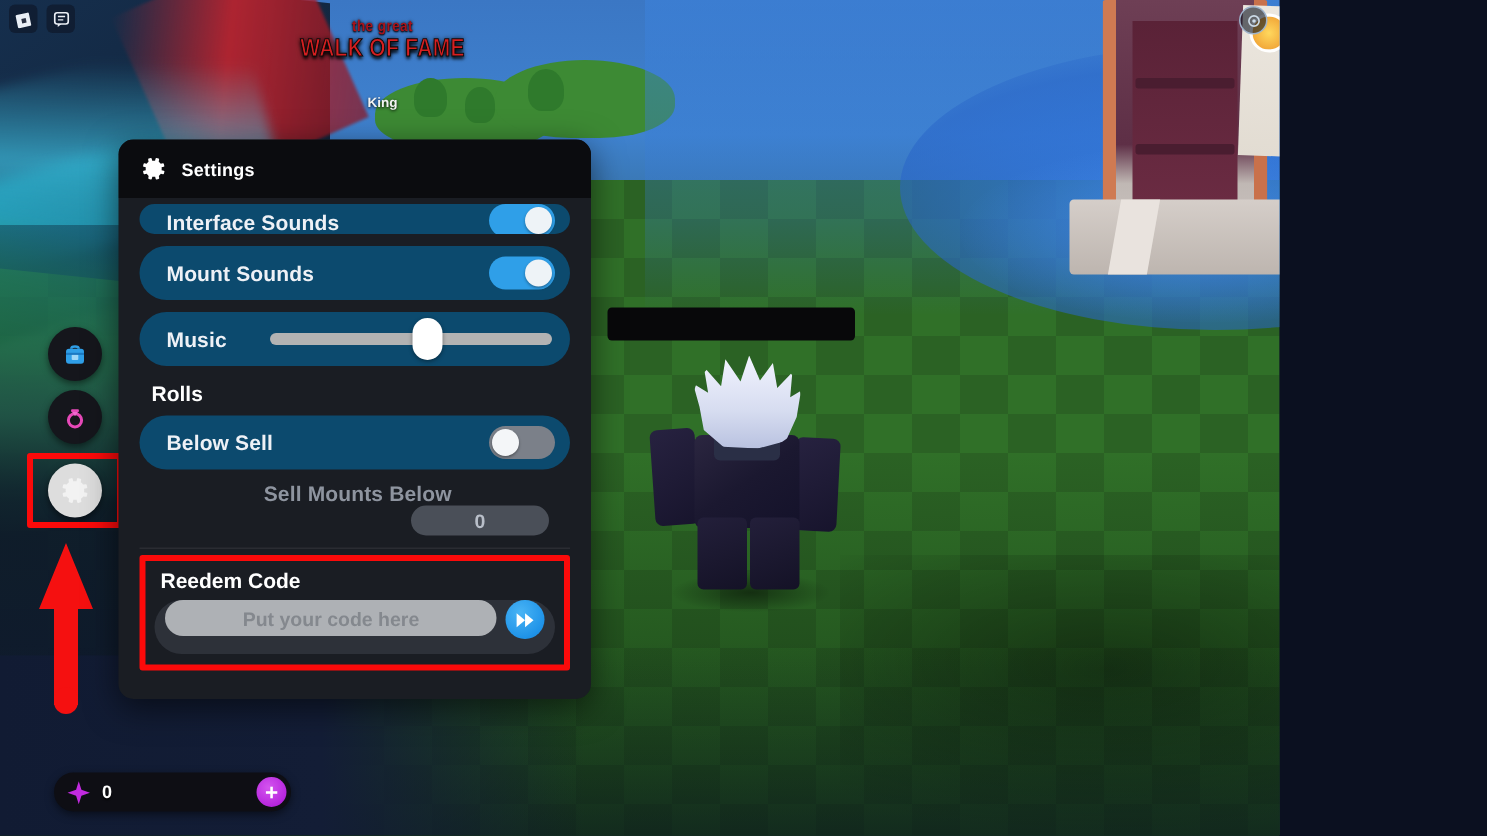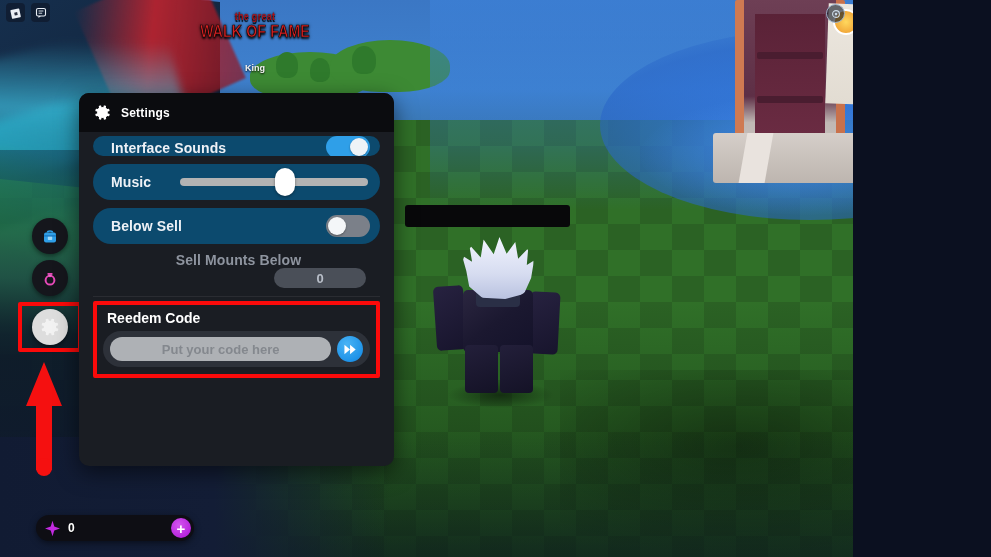--- a/index.html
+++ b/index.html
@@ -360,21 +360,21 @@
     border: 4px solid #fb0a0a;
     border-radius: 2px;
     padding: 4px 6px 7px 6px;
   }
   .redeem-label {
     color: #ffffff; font-size: 14px; font-weight: 700;
     padding: 1px 0 5px 4px;
   }
   .redeem-row {
     height: 36px; background: #2d3139; border-radius: 18px;
-    display: flex; align-items: center; padding: 0 7px 0 7px;
+    display: flex; align-items: flex-start; padding: 0 7px 0 7px;
   }
   .code-input {
     width: 224px; height: 24px; border-radius: 12px;
     background: #aeb1b5;
     border: none; outline: none;
     text-align: center;
     color: #4a4d52;
     font-family: "Liberation Sans", sans-serif;
     font-size: 13px; font-weight: 700;
   }
@@ -524,29 +524,36 @@
 
     <div class="panel-body">
 
       <div class="row clipped">
         <span class="row-label">Interface Sounds</span>
         <div class="toggle on" style="margin-bottom:-2px;">
           <div class="knob"></div>
         </div>
       </div>
 
+      <div class="row">
+        <span class="row-label">Mount Sounds</span>
+        <div class="toggle on">
+          <div class="knob"></div>
+        </div>
+      </div>
 
       <div class="row" style="padding-right:12px;">
         <span class="row-label">Music</span>
         <div class="slider">
           <div class="slider-track"></div>
           <div class="slider-thumb" id="music-thumb" style="left: 56%;"></div>
         </div>
       </div>
 
+      <div class="section-label">Rolls</div>
 
       <div class="row">
         <span class="row-label">Below Sell</span>
         <div class="toggle">
           <div class="knob"></div>
         </div>
       </div>
 
       <div class="row plain" style="padding-right:14px;flex-direction:column;">
         <span class="row-label dim">Sell Mounts Below</span>

